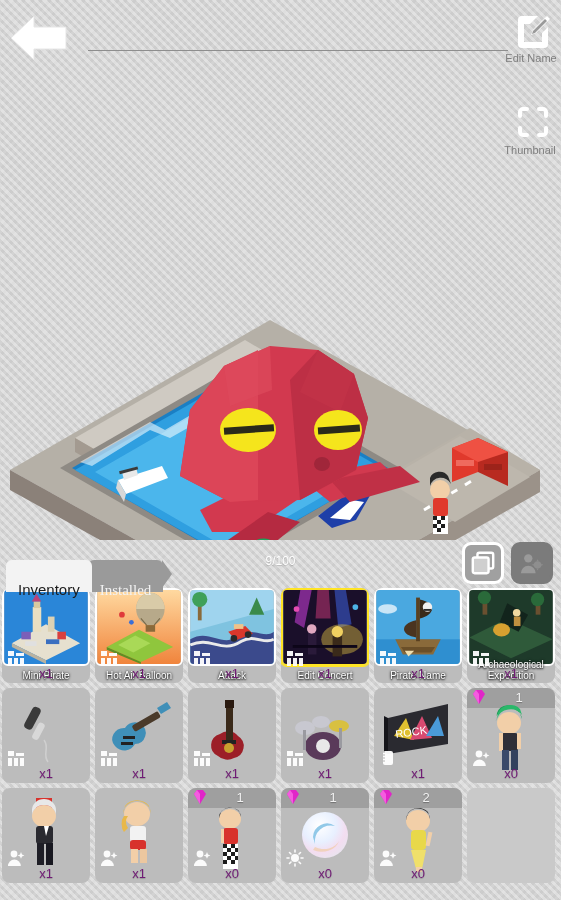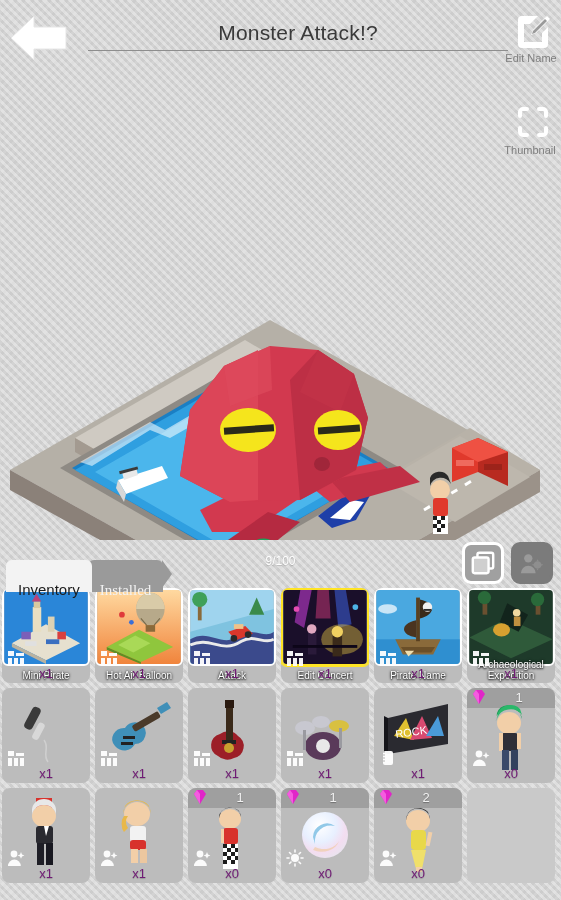--- a/index.html
+++ b/index.html
@@ -148,23 +148,20 @@
 <body>
 
 <div class="header">
 
   <div class="back-arrow">
     <svg viewBox="0 0 62 52" width="62" height="52">
       <path d="M3 26 L26 4 L26 15 L58 15 L58 37 L26 37 L26 48 Z" fill="#ffffff" stroke="#e6e6e6" stroke-width="1"></path>
     </svg>
   </div>
 
-  <div class="title-wrap">
-    <div class="title-text">Monster Attack!?</div>
-  </div>
   <div class="title-rule"></div>
 
   <div class="edit-name-btn">
     <svg viewBox="0 0 36 36" width="36" height="36">
       <path d="M3 7 a4 4 0 0 1 4-4 h16 l-8 8 H9 v18 h18 v-9 l6-6 v17 a4 4 0 0 1-4 4 H7 a4 4 0 0 1-4-4 Z" fill="#ffffff"></path>
       <path d="M32 3 l3 3 -14 14 -5 2 2-5 Z" fill="#ffffff"></path>
       <path d="M30 6 l2 2 -12 12 -3 1 1-3 Z" fill="#9a9a9a"></path>
     </svg>
   </div>
   <div class="edit-name-label">Edit Name</div>

